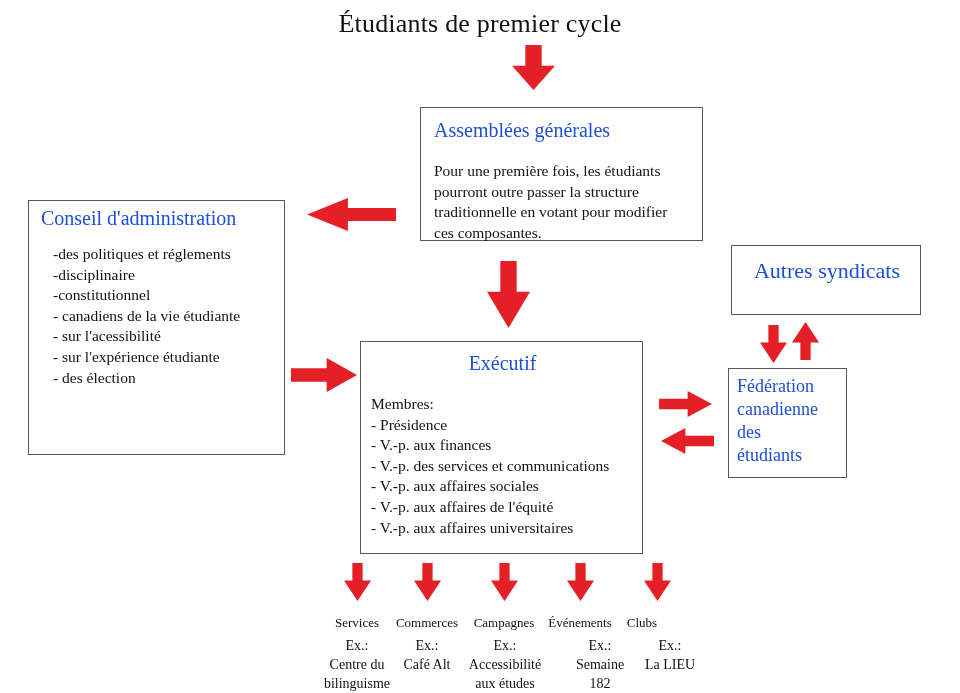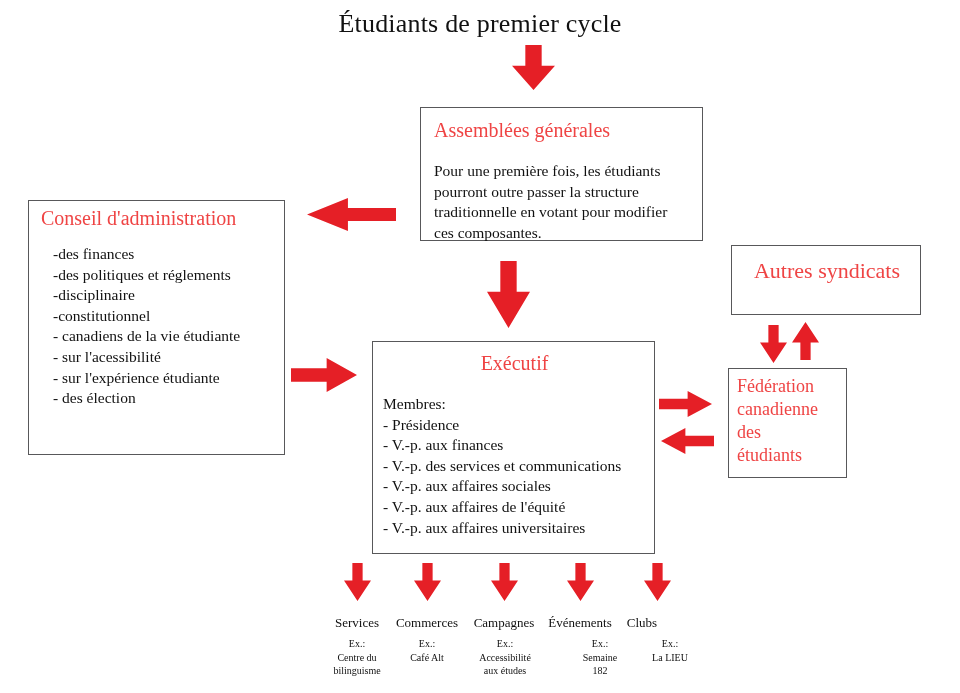--- a/index.html
+++ b/index.html
@@ -21,21 +21,21 @@
   
   .box {
     position: absolute;
     border: 1.5px solid #58585a;
     background: #ffffff;
     box-sizing: border-box;
   }
   .box-title {
     font-size: 20px;
     line-height: 1.15;
-    color: #ef4444;
+    color: #1d4ed8;
     white-space: nowrap;
   }
   .box-body {
     font-size: 15.5px;
     line-height: 1.33;
     color: #111111;
   }
   .box-body div { white-space: nowrap; }
 
   
@@ -66,21 +66,21 @@
   
   .svc-label {
     position: absolute;
     text-align: center;
     font-size: 13px;
     white-space: nowrap;
   }
   .svc-ex {
     position: absolute;
     text-align: center;
-    font-size: 10px;
+    font-size: 14px;
     line-height: 1.35;
   }
   .svc-ex div { white-space: nowrap; }
 </style>
 </head>
 <body>
 
 <div id="canvas">
 
   <div class="abs" id="page-title">Étudiants de premier cycle</div>
@@ -97,34 +97,33 @@
     </div>
   </div>
 
   <div class="arrow arrow-left" style="left:307px; top:198px; width:89px; height:33px;"></div>
 
   <div class="arrow arrow-down" style="left:487px; top:261px; width:43px; height:67px;"></div>
 
   <div class="box" style="left:28px; top:200px; width:257px; height:255px;">
     <div class="abs box-title" style="left:12px; top:6px;">Conseil d'administration</div>
     <div class="abs box-body" style="left:24px; top:43px;">
-      <div>-des finances</div>
       <div>-des politiques et réglements</div>
       <div>-disciplinaire</div>
       <div>-constitutionnel</div>
       <div>- canadiens de la vie étudiante</div>
       <div>- sur l'acessibilité</div>
       <div>- sur l'expérience étudiante</div>
       <div>- des élection</div>
     </div>
   </div>
 
   <div class="arrow arrow-right" style="left:291px; top:358px; width:66px; height:34px;"></div>
 
-  <div class="box" style="left:360px; top:341px; width:283px; height:213px;margin-left:12px;">
+  <div class="box" style="left:360px; top:341px; width:283px; height:213px;">
     <div class="abs box-title" style="left:0; top:10px; width:283px; text-align:center;">Exécutif</div>
     <div class="abs box-body" style="left:10px; top:52px;">
       <div>Membres:</div>
       <div>- Présidence</div>
       <div>- V.-p. aux finances</div>
       <div>- V.-p. des services et communications</div>
       <div>- V.-p. aux affaires sociales</div>
       <div>- V.-p. aux affaires de l'équité</div>
       <div>- V.-p. aux affaires universitaires</div>
     </div>

